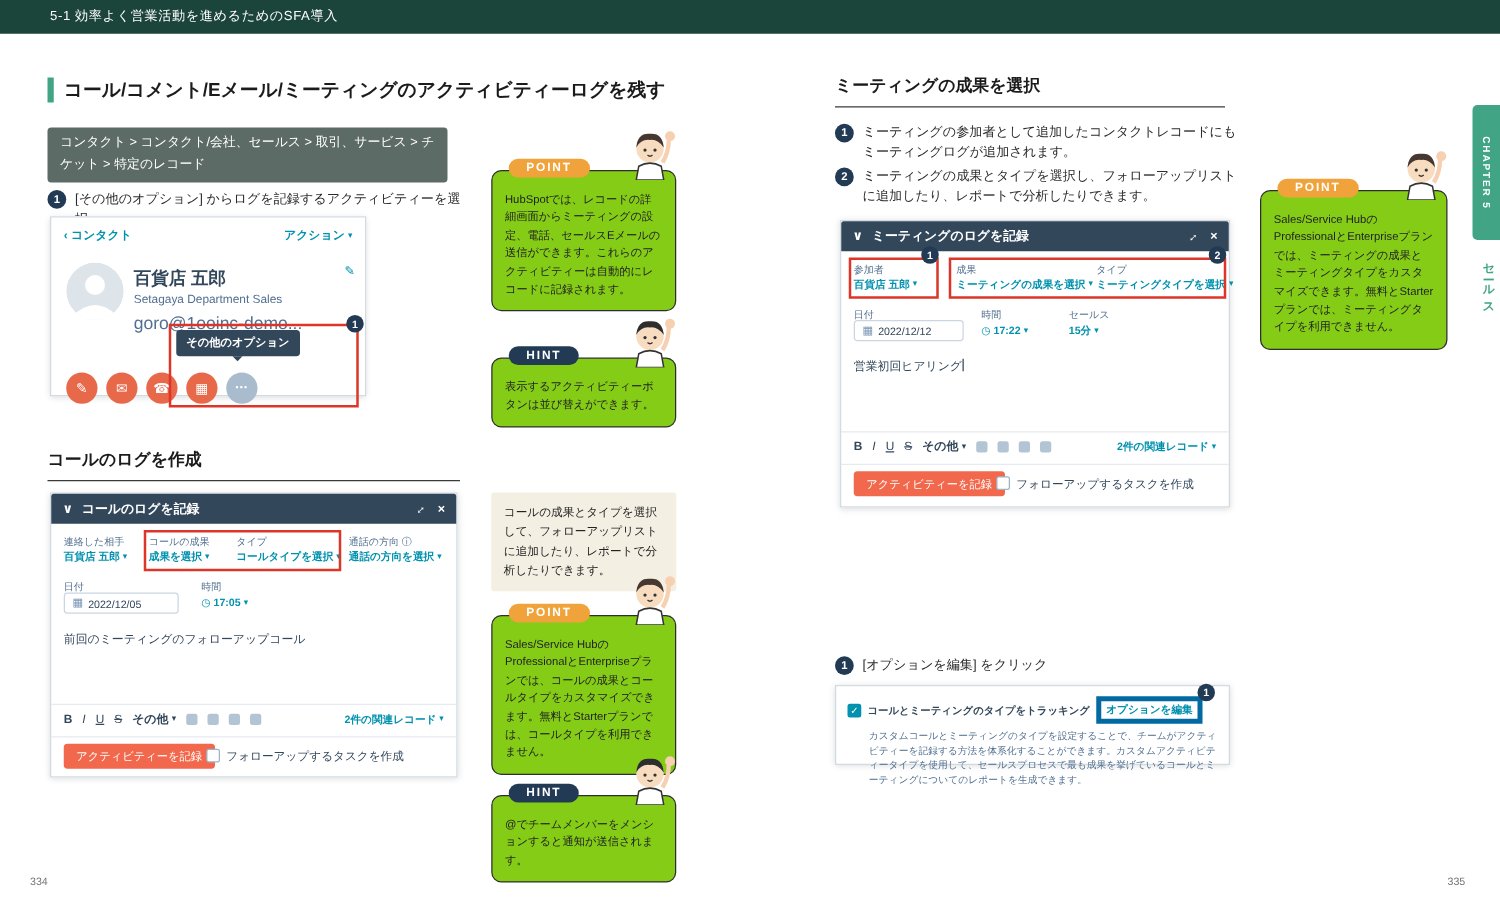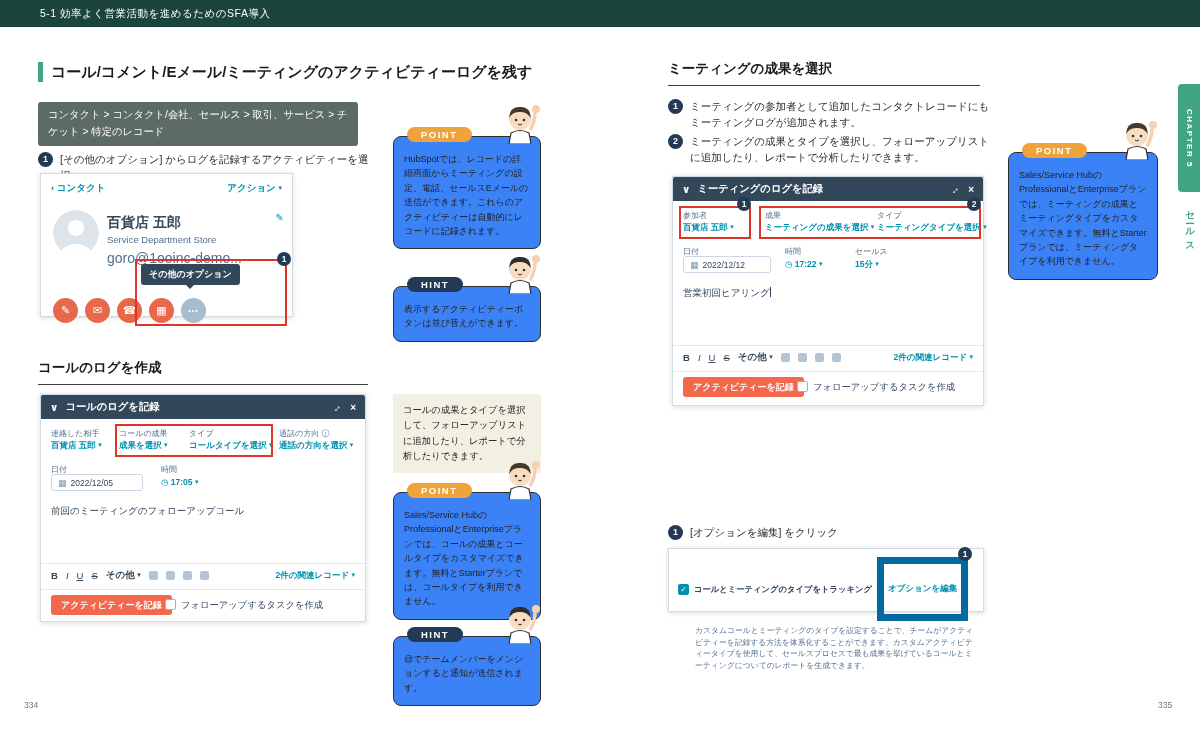--- a/index.html
+++ b/index.html
@@ -29,41 +29,41 @@
   .redbox{position:absolute;border:2px solid #dd3527;z-index:4}
   .marker{position:absolute;width:14px;height:14px;border-radius:50%;background:#223a54;color:#fff;font-size:8.5px;
           font-weight:bold;display:flex;align-items:center;justify-content:center;z-index:6}
   .datein{position:absolute;height:17px;border:1px solid #cbd6e2;border-radius:3px;display:flex;align-items:center;
           gap:4px;padding:0 6px;font-size:8.5px;color:#33475b;background:#fff}
   .cal-ico{color:#7c98b6;font-size:9px}
   .divline{position:absolute;left:0;right:0;border-top:1px solid #e5eaf0}
   .toolbar{position:absolute;left:10px;right:10px;display:flex;align-items:center;justify-content:space-between}
   .tgroup{display:flex;align-items:center;gap:8px;font-size:9.5px;color:#33475b}
   .tb-ico{width:9px;height:9px;background:#8aa5bd;opacity:.65;border-radius:2px;display:inline-block}
-  .btn-orange{position:absolute;background:#f2684c;color:#fff;font-size:9px;font-weight:bold;border:none;border-radius:3px;
+  .btn-orange{position:absolute;background:#f2684c;color:#fff;font-size:9px;font-weight:normal;border:none;border-radius:3px;
           height:20px;padding:0 10px;display:flex;align-items:center}
   .chk{width:11px;height:11px;border:1px solid #9fb3c8;border-radius:2px;background:#fff;display:inline-flex;
        align-items:center;justify-content:center;flex:none}
   .chk.checked{background:#0091ae;border-color:#0091ae;color:#fff;font-size:8px;font-weight:bold}
   .iconcirc{width:25px;height:25px;border-radius:50%;display:flex;align-items:center;justify-content:center;color:#fff;font-size:11px}
   .tooltip{position:absolute;background:#33475b;color:#fff;font-size:9px;font-weight:bold;padding:4px 8px;border-radius:3px;
            white-space:nowrap;z-index:5}
   .tooltip:after{content:"";position:absolute;left:50%;bottom:-4px;margin-left:-4px;border-left:4px solid transparent;
            border-right:4px solid transparent;border-top:4px solid #33475b}
   .callout{position:absolute}
   .pill{position:absolute;top:-9px;left:14px;z-index:3;background:#f0a33a;color:#fff;font-weight:bold;font-size:9.5px;
         letter-spacing:1.5px;padding:2px 14px;border-radius:10px}
   .pill.hint{background:#223a54}
   .char{position:absolute;right:-4px;top:-34px;z-index:2}
-  .callout-box{border:1.5px solid #2e2e2e;border-radius:8px;background:#3b82f6;padding:15px 10px 10px;
+  .callout-box{border:1.5px solid #2e2e2e;border-radius:8px;background:#84cc16;padding:15px 10px 10px;
                font-size:9px;line-height:1.6;color:#222}
   .sidenote{position:absolute;background:#f3efe2;padding:9px 10px;font-size:9.3px;line-height:1.65;color:#222;border-radius:2px}
   .setbar{position:absolute;height:22px;background:#d8d8d3;display:flex;align-items:center;gap:7px;padding:0 9px;
           font-size:10px;color:#222}
-  .redlink{border:7px solid #0369a1;padding:19px 4px;font-size:8.5px;font-weight:bold;white-space:nowrap}
+  .redlink{border:4px solid #0369a1;padding:1px 4px;font-size:8.5px;font-weight:bold;white-space:nowrap}
   .vtab{position:absolute;left:1178px;top:84px;width:22px;height:108px;background:#41a585;border-radius:4px 0 0 4px;
         display:flex;align-items:center;justify-content:center}
   .vtext{writing-mode:vertical-rl}
   .vtab .vtext{color:#fff;font-size:8px;font-weight:bold;letter-spacing:1.5px}
   .vsection{position:absolute;left:1183px;top:204px;color:#41a585;font-size:9.5px;font-weight:bold;letter-spacing:3px}
 </style>
 </head>
 <body>
 
 <div class="spread">
@@ -102,21 +102,21 @@
       <clipPath id="av">
           <circle cx="23" cy="23" r="23"></circle>
         </clipPath>
       <g clip-path="url(#av)">
         <circle cx="23" cy="23" r="23" fill="#dde4ea"></circle>
         <circle cx="23" cy="18" r="8" fill="#ffffff"></circle>
         <path d="M6 42 Q23 26 40 42 L40 46 L6 46 Z" fill="#ffffff"></path>
       </g>
     </svg>
     <div style="position:absolute;left:66px;top:40px;font-size:14px;font-weight:bold;color:#33475b">百貨店 五郎</div>
-    <div style="position:absolute;left:66px;top:60px;font-size:9.5px;color:#506e91">Service Department Store</div>
+    <div style="position:absolute;left:66px;top:60px;font-size:9.5px;color:#506e91">Setagaya Department Sales</div>
     <div style="position:absolute;left:66px;top:76px;font-size:14px;color:#516f90">goro@1ooinc-demo...</div>
     <div style="position:absolute;right:8px;top:38px;font-size:10px" class="teal">✎</div>
 
     <div class="tooltip" style="left:100px;top:90px">その他のオプション</div>
 
     <div style="position:absolute;left:12px;top:124px;display:flex;gap:7px">
       <div class="iconcirc" style="background:#e8684a">
           <span>✎</span>
         </div>
       <div class="iconcirc" style="background:#e8684a">

